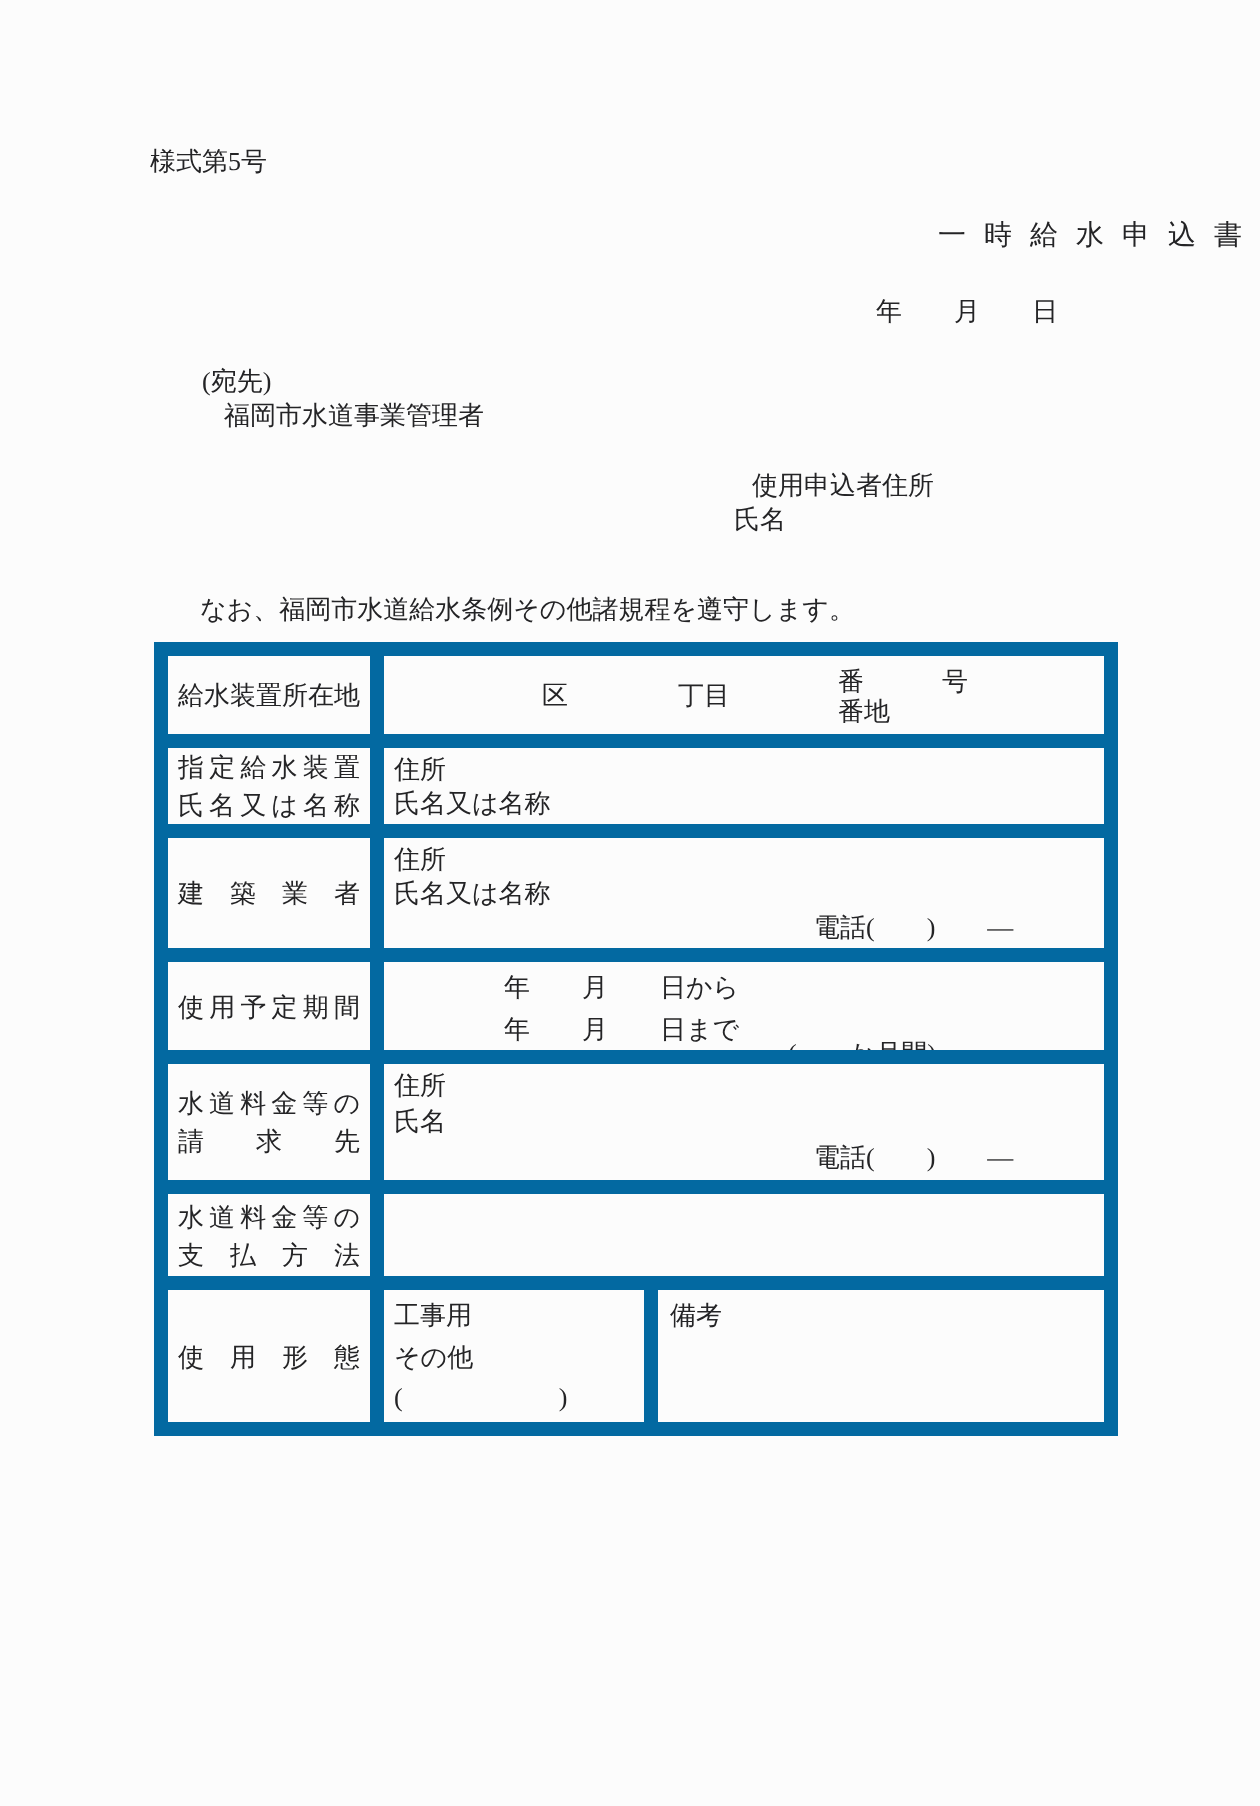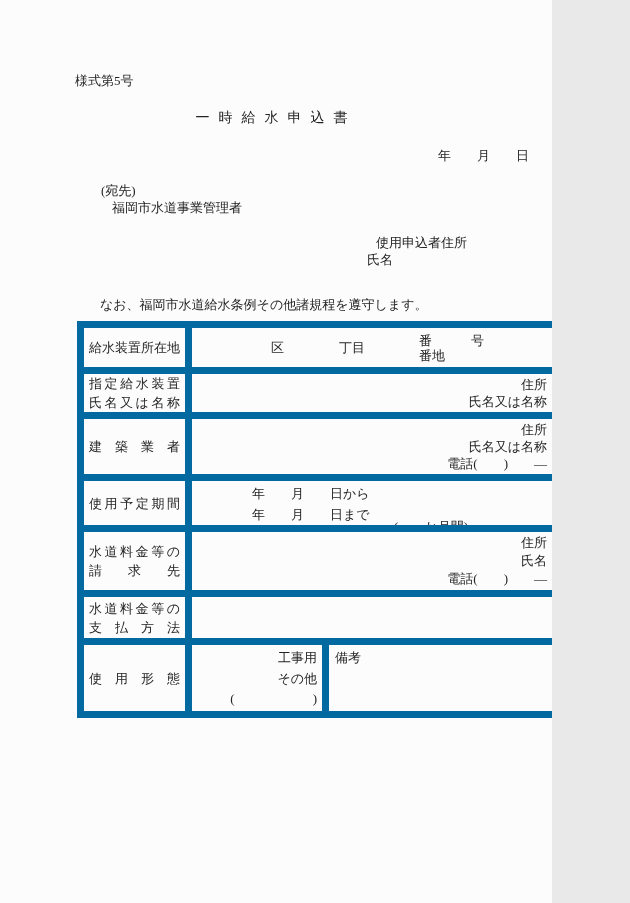--- a/index.html
+++ b/index.html
@@ -1,30 +1,30 @@
 <!DOCTYPE html>
 <html lang="ja"><head>
 <meta charset="utf-8">
 <style>
   html,body{margin:0;padding:0;background:#e9e9e9;}
   .page{
     position:relative;
-    width:552px;height:903px;
+    width:630px;height:903px;
     background:#fcfcfc;
     font-family:"Liberation Serif","DejaVu Serif",serif;
     color:#242426;
     font-size:13px;
     overflow:hidden;
   }
   .abs{position:absolute;white-space:pre;}
 
   .form-number{left:75px;top:72px;}
   .form-title{
     left:0;right:0;top:109px;
-    text-align:center;
+    text-align:right;
     font-size:14px;
     letter-spacing:9px;
     white-space:pre;
   }
   .date-line{left:438px;top:147px;}
   .addressee-label{left:101px;top:182px;}
   .addressee{left:112px;top:199px;}
   .applicant-address{left:332px;top:234px;margin-left:44px;}
   .applicant-name{left:367px;top:251px;}
   .intro-1{left:100px;top:280px;}
@@ -50,21 +50,20 @@
   }
   td.lab div{
     text-align:justify;
     text-align-last:justify;
     line-height:19px;
   }
   td.val{
     padding:2px 5px;
     vertical-align:top;
     line-height:17px;
-    text-align:right;
   }
   td.pos{position:relative;padding:0;}
   .ku{position:absolute;left:79px;top:50%;transform:translateY(-50%);}
   .chome{position:absolute;left:147px;top:50%;transform:translateY(-50%);}
   .ban-stack{position:absolute;left:227px;top:50%;transform:translateY(-50%);line-height:15px;white-space:pre;}
   .period-line{margin-left:60px;line-height:21px;white-space:pre;}
   .period-first{padding-top:2px;}
   .months{position:absolute;left:202px;top:50%;transform:translateY(-50%);white-space:pre;margin-top:24px;}
   .phone-line{margin-left:210px;white-space:pre;}
   .usage-lines div{line-height:20px;padding-top:1px;}

